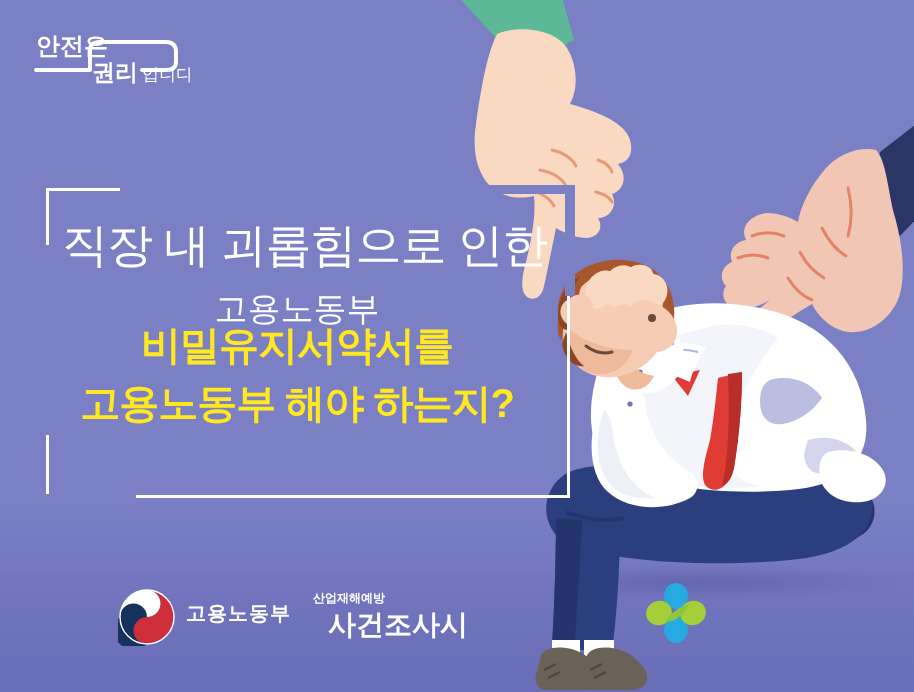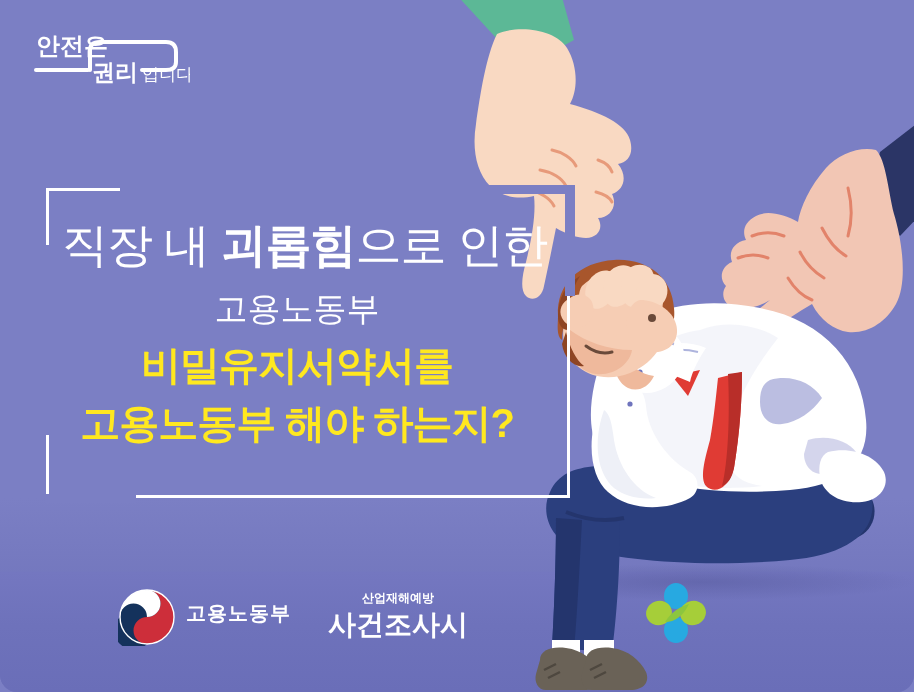--- a/index.html
+++ b/index.html
@@ -4,21 +4,20 @@
 <style>
   html,body{margin:0;padding:0;}
   body{
     width:914px;height:692px;overflow:hidden;
     font-family:"Liberation Sans","DejaVu Sans",sans-serif;
     background:#7b7fc4;
   }
   .poster{
     position:relative;width:914px;height:692px;overflow:hidden;
     background:linear-gradient(180deg,#7b7fc4 0%,#7b7fc4 72%,#7276bd 86%,#6f73ba 100%);
-    border-radius:17px;
   }
 
   
   .floor{
     position:absolute;left:0;bottom:0;width:914px;height:120px;
     background:linear-gradient(180deg,#7477c0 0%,#6e72bb 45%,#6a6eb8 100%);
   }
   .floor-shadow{
     position:absolute;left:560px;bottom:92px;width:354px;height:36px;
     background:radial-gradient(ellipse at 40% 50%,rgba(72,76,140,.35) 0%,rgba(106,110,184,0) 72%);
@@ -51,44 +50,44 @@
 
   
   .headline{
     position:absolute;left:62px;top:222px;width:500px;
     text-align:left;line-height:1;
   }
   .line1{
     font-size:46px;color:#ffffff;letter-spacing:-1px;white-space:nowrap;
     font-weight:400;
   }
-  .line1 .strong{font-weight:bold;}
+  .line1 .strong{font-weight:normal;}
   .line2{
     margin-top:24px;text-align:center;width:470px;
     font-size:33px;color:#ffffff;letter-spacing:0px;font-weight:400;
   }
   .line3{
-    margin-top:20px;text-align:center;width:470px;
+    text-align:center;width:470px;
     font-size:40px;color:#ffe81f;font-weight:bold;letter-spacing:-1px;
   }
   .line4{
     margin-top:18px;text-align:center;width:470px;
     font-size:40px;color:#ffe81f;font-weight:bold;letter-spacing:-1px;
   }
 
   
   .logos{position:absolute;left:118px;top:586px;height:64px;}
   .gov-logo{position:absolute;left:0;top:2px;width:58px;height:58px;}
   .gov-label{
     position:absolute;left:68px;top:14px;
     font-size:20px;color:#ffffff;font-weight:bold;letter-spacing:1px;white-space:nowrap;
   }
   .kosha{position:absolute;left:195px;top:0px;width:200px;height:64px;}
   .kosha-small{
-    position:absolute;left:0;top:4px;width:170px;text-align:center;
+    position:absolute;left:0;top:4px;width:170px;text-align:left;
     font-size:12px;color:#ffffff;font-weight:bold;letter-spacing:0px;
   }
   .kosha-main{
     position:absolute;left:0;top:20px;width:170px;text-align:center;
     font-size:28px;color:#ffffff;font-weight:bold;letter-spacing:0px;white-space:nowrap;
   }
   .kosha-mark{position:absolute;left:332px;top:-4px;width:62px;height:62px;}
 
   
   .art{position:absolute;left:0;top:0;width:914px;height:692px;}

